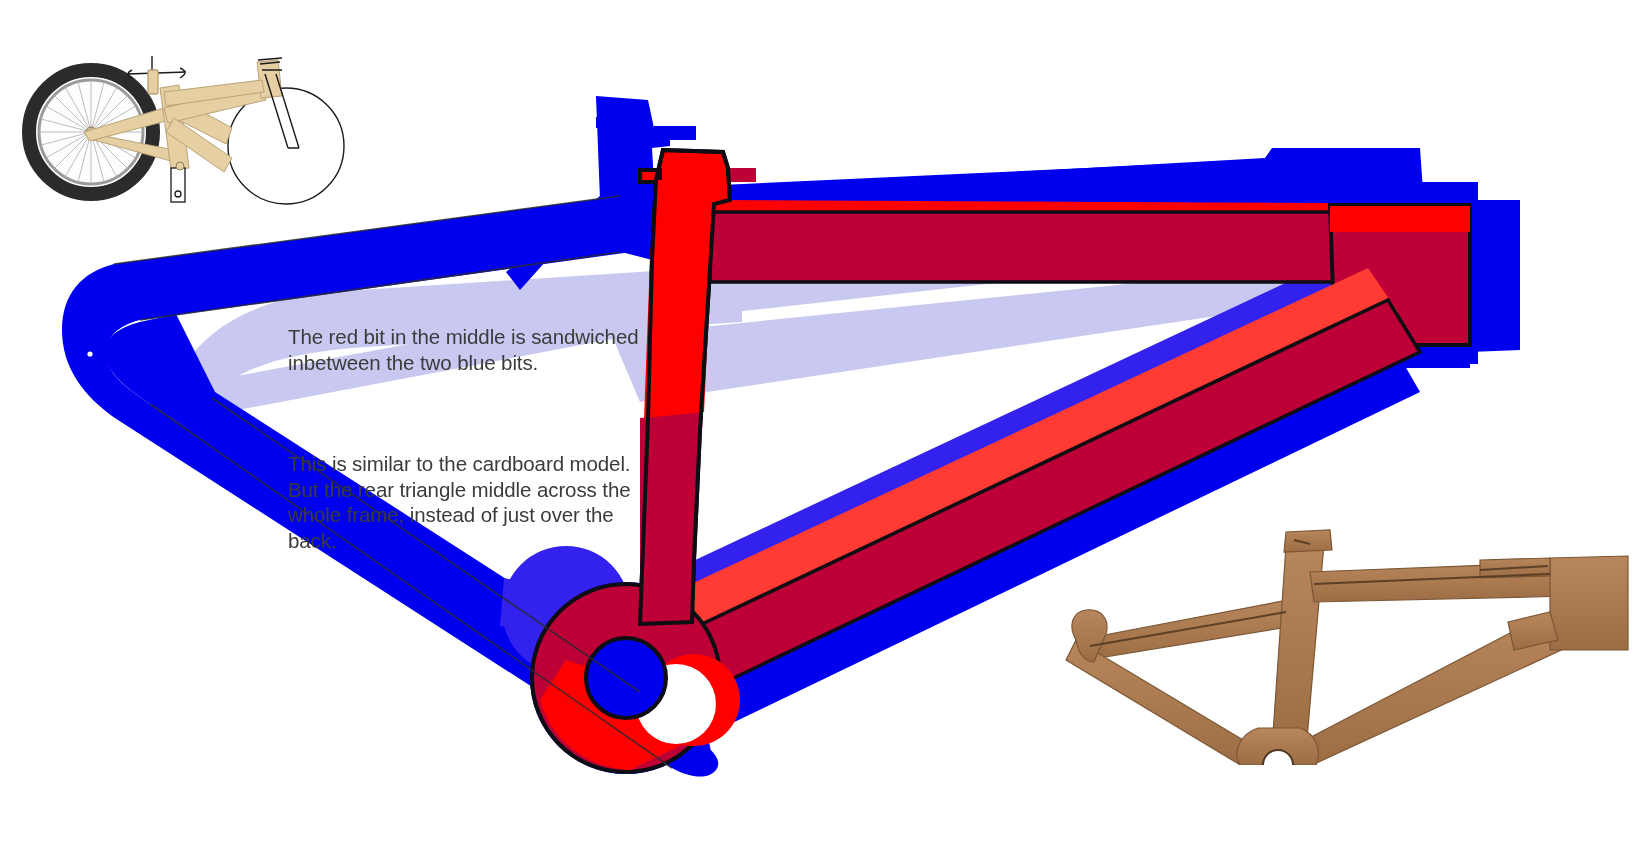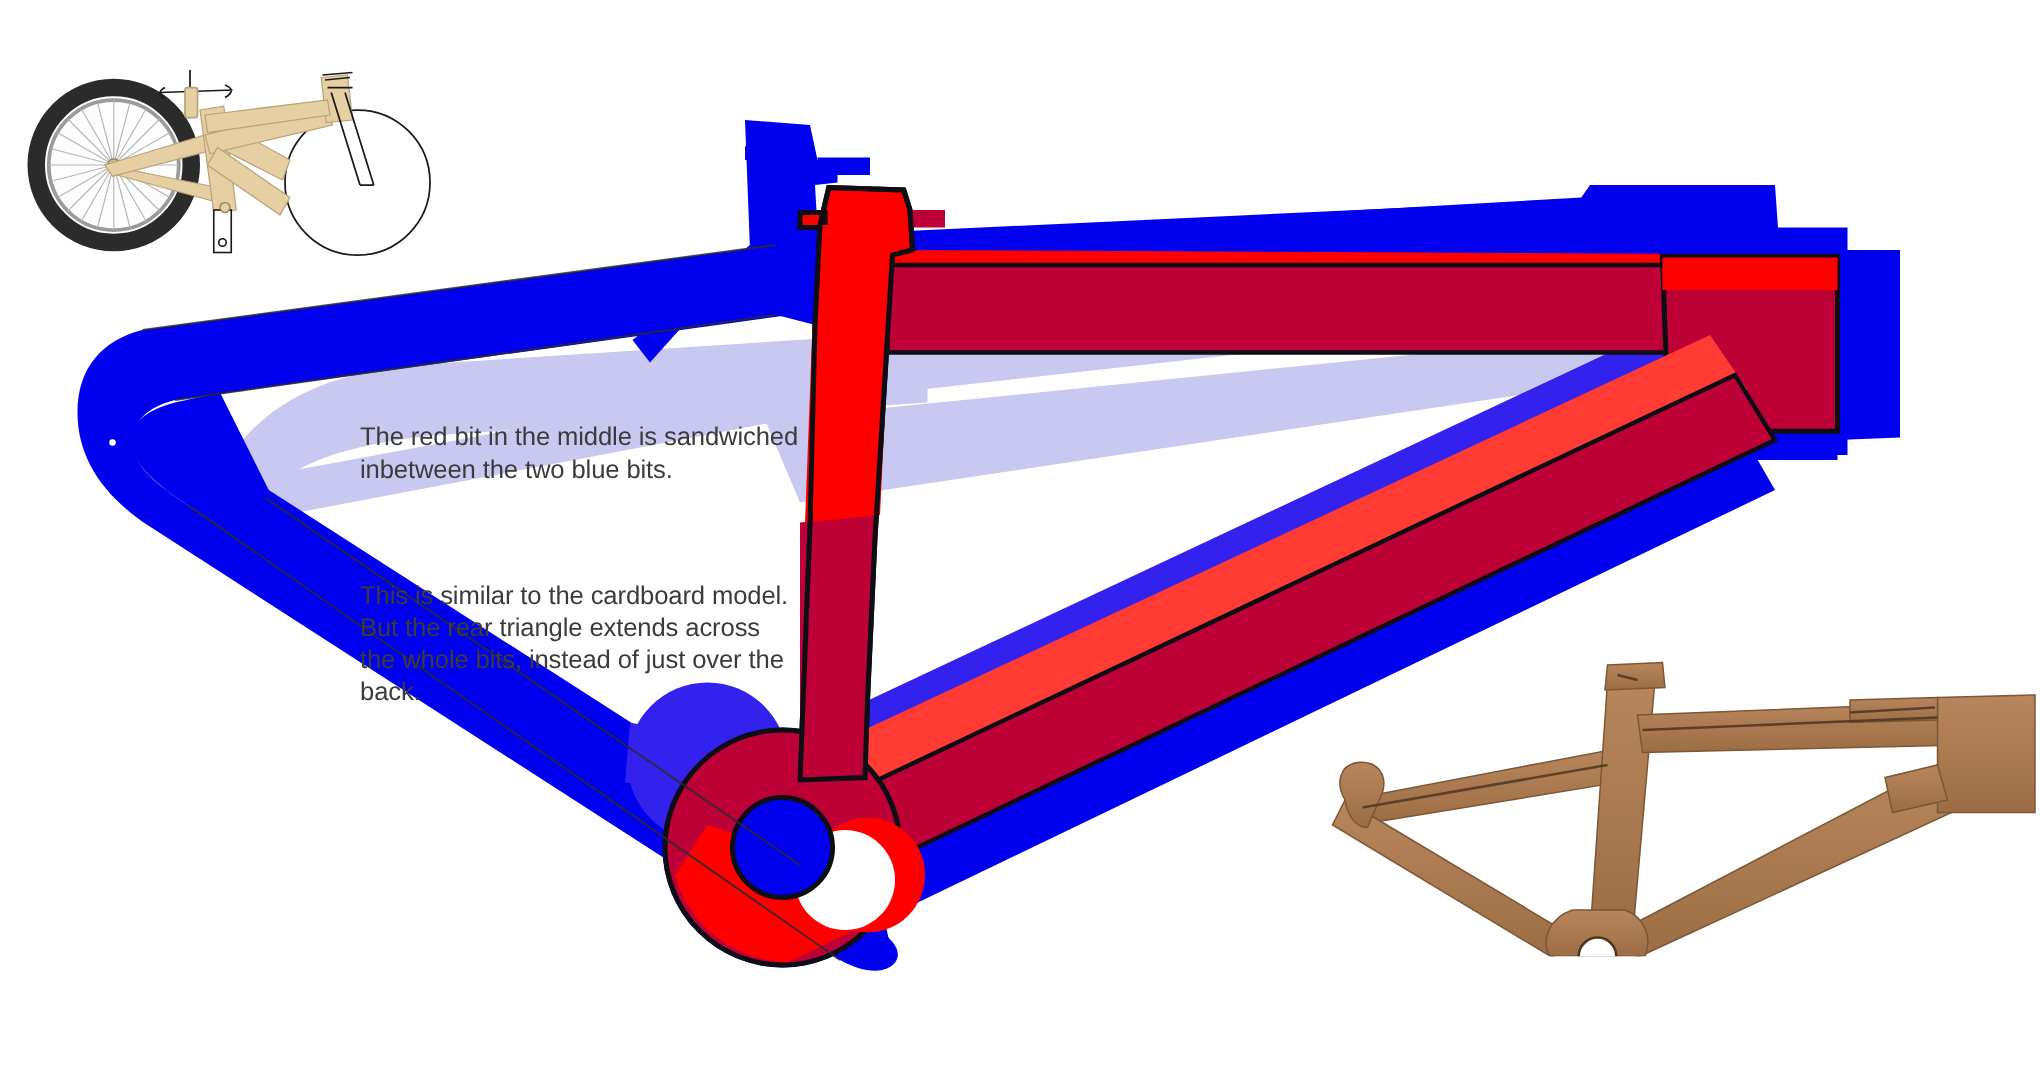--- a/index.html
+++ b/index.html
@@ -1,21 +1,21 @@
 <!DOCTYPE html>
 <html><head>
 <meta charset="utf-8">
 <style>
   html,body{margin:0;padding:0;background:#ffffff;}
   body{width:1633px;height:859px;overflow:hidden;font-family:"Liberation Sans",sans-serif;}
   #stage{position:relative;width:1633px;height:859px;background:#fff;overflow:hidden;}
   .layer{position:absolute;left:0;top:0;width:1633px;height:859px;}
   .annotation{
     position:absolute;
-    left:288px; top:286px;
+    left:288px; top:273px;
     width:352px;
     font-family:"Liberation Sans",sans-serif;
     font-size:20.5px;
     line-height:25.5px;
     color:#3b3b3b;
     letter-spacing:-0.1px;
     white-space:pre-wrap;
   }
   .annotation .para{margin:0 0 25px 0;}
   .annotation .para:last-child{margin-bottom:0;}
@@ -250,16 +250,16 @@
       <path d="M80,146 L276,112"></path>
       <path d="M304,84 L540,74"></path>
       <path d="M284,40 L300,44"></path>
       <path d="M470,70 L538,66"></path>
     </g>
     <circle cx="268" cy="265" r="15" fill="#ffffff" stroke="#4e3620" stroke-width="2"></circle>
   </svg>
 
   <div class="annotation">
     <p class="para">The red bit in the middle is sandwiched inbetween the two blue bits.</p>
-    <p class="para">This is similar to the cardboard model. But the rear triangle extends across the whole bits, instead of just over the back.</p>
+    <p class="para">This is similar to the cardboard model. But the rear triangle middle across the whole frame, instead of just over the back.</p>
   </div>
 
 </div>
 
 </body></html>

